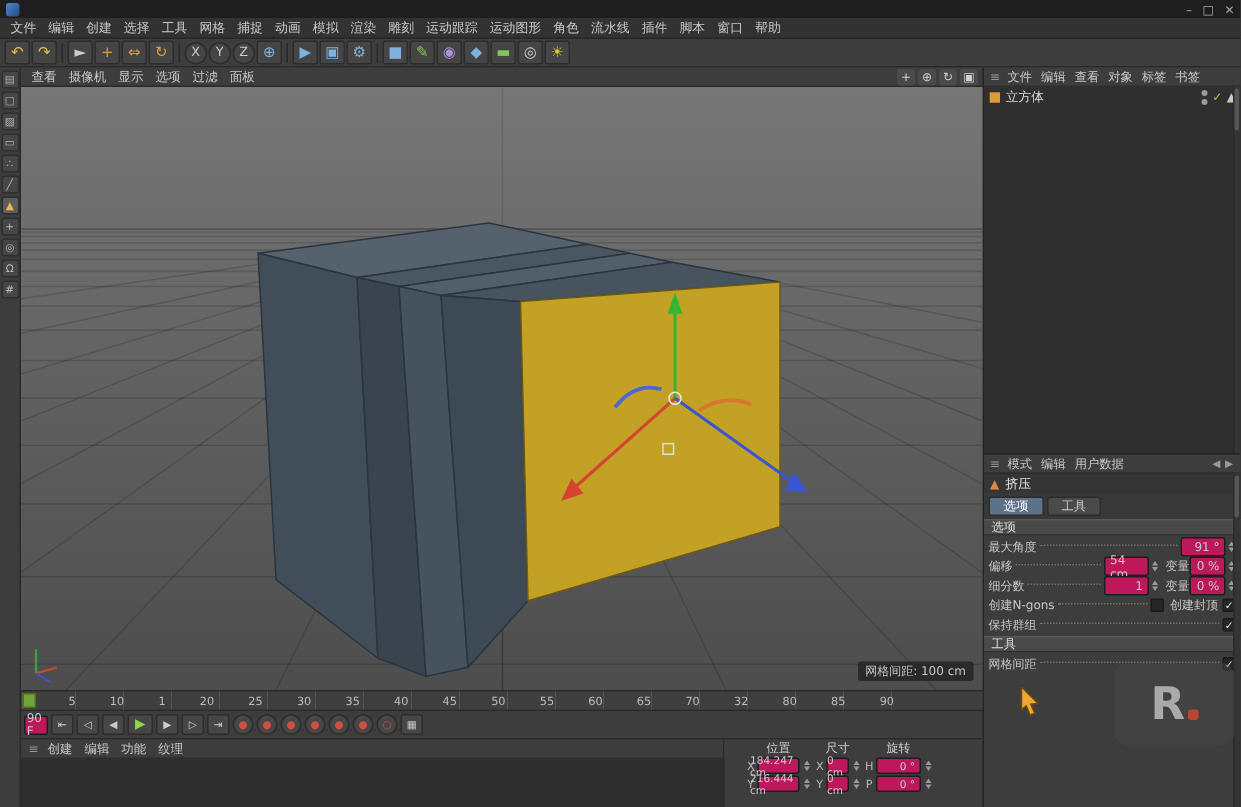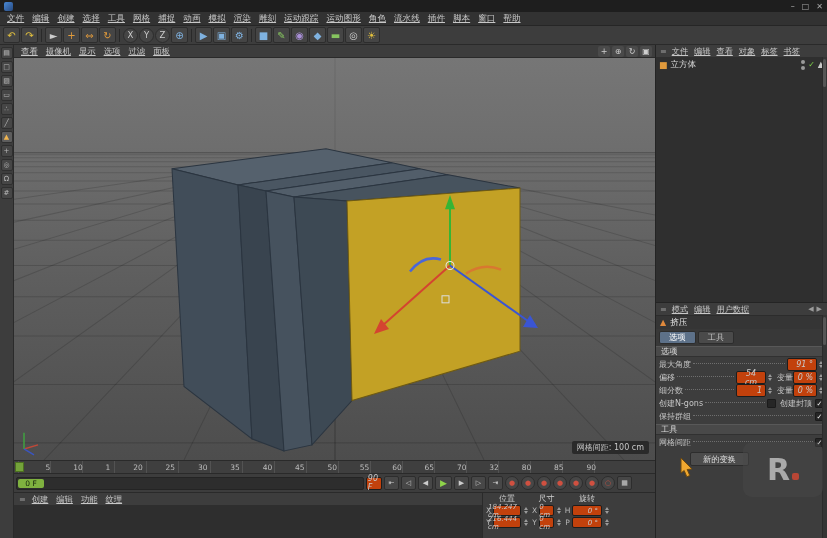--- a/index.html
+++ b/index.html
@@ -2,21 +2,21 @@
 <html><head>
 <meta charset="utf-8">
 <style>
 *{margin:0;padding:0;box-sizing:border-box;}
 html,body{width:827px;height:538px;overflow:hidden;}
 body{font-family:"DejaVu Sans","Liberation Sans",sans-serif;font-size:9px;color:#c2c2c2;background:#383838;position:relative;}
 .titlebar{height:12px;background:#1e1e1e;display:flex;align-items:center;gap:4px;padding:0 4px;color:#d2d2d2;font-size:8.5px;}
 .appicon{width:9px;height:9px;background:linear-gradient(135deg,#4a8ad8,#27497f);border-radius:2px;flex:0 0 auto;}
 .wbtns{margin-left:auto;display:flex;gap:7px;font-size:8px;color:#a8a8a8;}
 .menubar{height:14px;background:#323232;display:flex;align-items:center;padding:0 3px;border-bottom:1px solid #262626;}
-.mi{padding:0 4px;color:#c8c8c8;font-size:8.6px;white-space:nowrap;cursor:default;text-decoration:underline;}
+.mi{padding:0 4px;color:#c8c8c8;font-size:8.6px;white-space:nowrap;cursor:default;}
 .toolbar{height:19px;background:#3d3d3d;display:flex;align-items:center;padding:0 3px;gap:1px;border-bottom:1px solid #2a2a2a;}
 .tb{width:17px;height:16px;background:#454545;border:1px solid #2d2d2d;border-radius:2px;display:flex;align-items:center;justify-content:center;font-size:10px;color:#cccccc;flex:0 0 auto;}
 .tb.round{border-radius:50%;width:15px;height:15px;font-size:8.5px;}
 .sep{width:1px;height:13px;background:#292929;margin:0 2px;flex:0 0 auto;}
 .c-yellow{color:#e3c13e}.c-orange{color:#e09a3c}.c-blue{color:#7fb2e0}.c-green{color:#86c45f}.c-purple{color:#a98fd8}
 .main{position:absolute;top:45px;left:0;right:0;bottom:0;display:flex;}
 .rail{width:14px;background:#3d3d3d;border-right:1px solid #2a2a2a;display:flex;flex-direction:column;align-items:center;padding-top:2px;gap:2px;}
 .rl{width:12px;height:12px;background:#464646;border:1px solid #2f2f2f;border-radius:2px;font-size:7px;display:flex;align-items:center;justify-content:center;color:#b8b8b8;}
 .rl.active{background:#5d5d5d;color:#f0b550;}
 .center{flex:1;display:flex;flex-direction:column;min-width:0;}
@@ -26,31 +26,31 @@
 .vpi{width:12px;height:11px;font-size:8px;display:flex;align-items:center;justify-content:center;color:#cfcfcf;background:#4a4a4a;border-radius:2px;}
 .canvas{flex:1;position:relative;background:linear-gradient(180deg,#767676 0%,#6e6e6e 22%,#5e5e5e 55%,#4d4d4d 100%);overflow:hidden;}
 .canvas svg.scene{position:absolute;left:0;top:0;width:100%;height:100%;}
 .gridchip{position:absolute;right:6px;bottom:6px;background:rgba(38,38,38,.88);color:#c6c6c6;font-size:8px;padding:1px 5px;border-radius:2px;}
 .ruler{height:13px;background:#3f3f3f;border-top:1px solid #2a2a2a;position:relative;}
 .ticks{position:absolute;left:4px;top:0;width:578px;height:100%;display:flex;justify-content:space-between;align-items:center;font-size:7.5px;color:#bdbdbd;background:repeating-linear-gradient(90deg,rgba(255,255,255,.10) 0 1px,transparent 1px 32px);}
 .marker{position:absolute;left:1px;top:1px;width:9px;height:10px;background:#74a33a;border:1px solid #4c7020;}
 .playbar{height:19px;background:#3d3d3d;border-top:1px solid #2a2a2a;display:flex;align-items:center;gap:2px;padding:0 2px;}
 .slider{flex:0 0 348px;height:13px;background:#2d2d2d;border:1px solid #242424;border-radius:2px;position:relative;}
 .shandle{position:absolute;left:1px;top:1px;width:26px;height:9px;background:#7fb13f;border-radius:2px;color:#14230a;font-size:7.5px;display:flex;align-items:center;justify-content:center;}
-.fld{height:13px;background:#c2410c;border:1px solid #1d1d1d;border-radius:2px;color:#c8c8c8;font-size:8px;display:flex;align-items:center;justify-content:flex-end;padding:0 3px;font-style:italic;}
+.fld{height:13px;background:#be185d;border:1px solid #1d1d1d;border-radius:2px;color:#c8c8c8;font-size:8px;display:flex;align-items:center;justify-content:flex-end;padding:0 3px;}
 .endfld{width:16px;flex:0 0 auto;}
 .pb{width:15px;height:14px;background:#474747;border:1px solid #2d2d2d;border-radius:2px;color:#cccccc;font-size:7px;display:flex;align-items:center;justify-content:center;flex:0 0 auto;}
 .pb.play{color:#8fd44a;font-size:9px;width:17px;}
 .rec{width:14px;height:14px;border-radius:50%;background:#474747;border:1px solid #2d2d2d;color:#d05040;font-size:7px;display:flex;align-items:center;justify-content:center;flex:0 0 auto;}
 .bottomrow{height:46px;display:flex;border-top:1px solid #2a2a2a;}
 .mm{flex:1;display:flex;flex-direction:column;background:#3d3d3d;border-right:1px solid #2a2a2a;min-width:0;}
 .mmmenu{height:12px;display:flex;align-items:center;padding:0 3px;}
 .mmmenu .mi{font-size:8.3px;}
 .mmbody{flex:1;background:#2e2e2e;}
-.coords{width:172px;background:#3d3d3d;padding:1px 2px;flex:0 0 auto;}
+.coords{width:172px;background:#3d3d3d;padding:1px 14px;flex:0 0 auto;}
 .cgrid{display:flex;gap:2px;}
 .cgroup{display:flex;flex-direction:column;gap:1px;}
 .ctitle{font-size:8px;color:#d0d0d0;text-align:center;height:10px;line-height:10px;}
 .crow{display:flex;align-items:center;gap:1px;}
 .caxis{width:7px;font-size:7.5px;color:#b8b8b8;text-align:center;}
 .cfld{height:11px;font-size:7px;}
 .w1{width:28px}.w2{width:15px}.w3{width:30px}
 .spin{width:7px;height:11px;display:flex;flex-direction:column;gap:1px;align-items:center;justify-content:center;flex:0 0 auto;}
 .spin i{width:0;height:0;border-left:2.5px solid transparent;border-right:2.5px solid transparent;display:block;}
 .spin .up{border-bottom:3px solid #9a9a9a;}
@@ -75,21 +75,21 @@
 .ammenu{height:12px;display:flex;align-items:center;padding:0 2px;}
 .amnav{margin-left:auto;display:flex;gap:3px;font-size:7px;color:#9a9a9a;padding-right:3px;}
 .amtitle{height:14px;display:flex;align-items:center;gap:4px;padding:0 4px;background:#353535;border-top:1px solid #2c2c2c;}
 .amtoolicon{color:#e0893c;font-size:8px;}
 .amtoolname{font-size:8.6px;color:#e0e0e0;}
 .amtabs{height:17px;display:flex;gap:2px;padding:2px 3px;background:#383838;}
 .amtab{padding:0 9px;height:13px;display:flex;align-items:center;background:#4a4a4a;border:1px solid #2d2d2d;border-radius:2px;font-size:8.3px;color:#c8c8c8;}
 .amtab.active{background:#5d7189;color:#ffffff;}
 .section{height:11px;background:#494949;border-top:1px solid #585858;border-bottom:1px solid #313131;display:flex;align-items:center;padding:0 5px;font-size:8.2px;color:#dedede;}
 .arows{padding:2px 3px;display:flex;flex-direction:column;gap:2px;}
-.arow{display:flex;align-items:center;height:11px;min-width:0;text-align:center;}
+.arow{display:flex;align-items:center;height:11px;min-width:0;}
 .albl{font-size:8px;color:#c5c5c5;white-space:nowrap;}
 .leader{flex:1;border-bottom:1px dotted #6e6e6e;margin:0 2px 2px;min-width:3px;}
 .afld{width:30px;flex:0 0 auto;}
 .afld.smf{width:24px;}
 .c2l{margin-left:4px;}
 .chk{width:9px;height:9px;background:#262626;border:1px solid #1b1b1b;border-radius:1px;color:#ececec;font-size:7px;display:flex;align-items:center;justify-content:center;flex:0 0 auto;}
 .toolrows{padding:2px 3px;display:flex;flex-direction:column;gap:3px;}
 .btnrow{display:flex;padding:1px 3px;}
 .btn{height:14px;background:#4c4c4c;border:1px solid #2d2d2d;border-radius:2px;color:#dcdcdc;font-size:8.2px;display:flex;align-items:center;justify-content:center;padding:0 12px;margin-left:28px;}
 .watermark{position:absolute;right:4px;bottom:41px;width:80px;height:55px;background:rgba(72,72,72,.5);border-radius:9px;display:flex;align-items:center;justify-content:center;z-index:40;}
@@ -279,23 +279,20 @@
         <span>70</span>
         <span>32</span>
         <span>80</span>
         <span>85</span>
         <span>90</span>
       </div>
       <div class="marker"></div>
     </div>
 
     <div class="playbar">
-      <div class="slider">
-        <div class="shandle">0 F</div>
-      </div>
       <div class="fld endfld">90 F</div>
       <span class="pb">⇤</span>
       <span class="pb">◁</span>
       <span class="pb">◀</span>
       <span class="pb play">▶</span>
       <span class="pb">▶</span>
       <span class="pb">▷</span>
       <span class="pb">⇥</span>
       <span class="rec">●</span>
       <span class="rec">●</span>
@@ -487,23 +484,20 @@
           <span class="chk">✓</span>
         </div>
       </div>
       <div class="section">工具</div>
       <div class="toolrows">
         <div class="arow">
           <span class="albl">网格间距</span>
           <span class="leader"></span>
           <span class="chk">✓</span>
         </div>
-        <div class="btnrow">
-          <span class="btn">新的变换</span>
-        </div>
       </div>
       <div class="vscroll">
           <div class="vhandle"></div>
         </div>
     </div>
 
   </div>
 </div>
 
 <div class="watermark">

